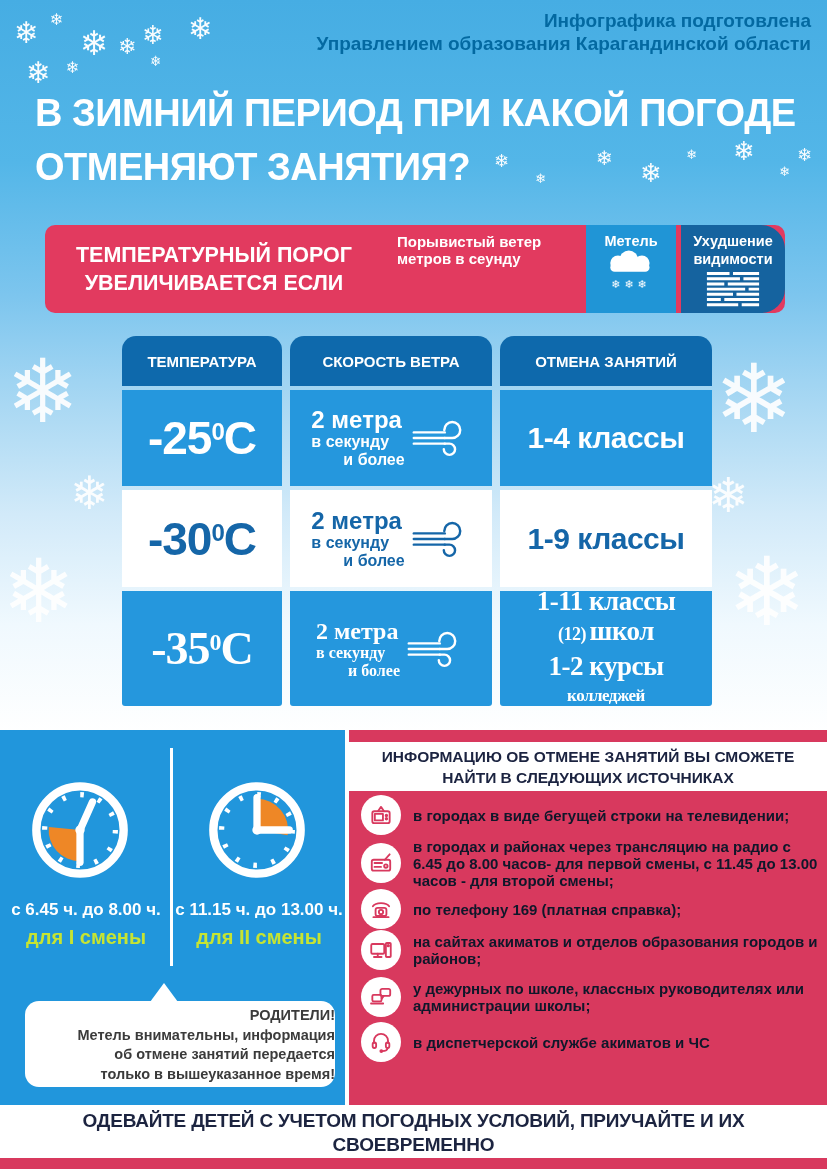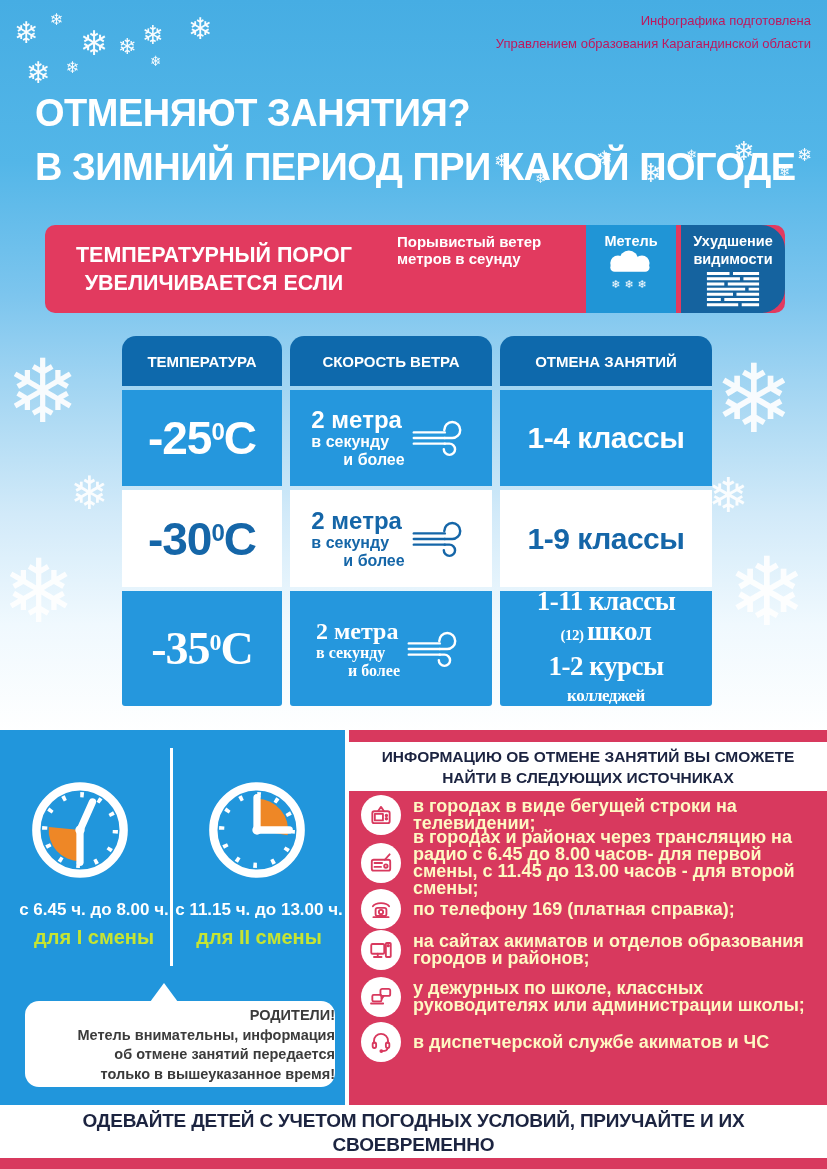--- a/index.html
+++ b/index.html
@@ -6,22 +6,22 @@
   body { background:#fff; font-family:"Liberation Sans","DejaVu Sans",sans-serif; }
   .poster { position:relative; width:827px; height:1169px; overflow:hidden; background:#fff; }
 
   
   .bg-top { position:absolute; left:0; top:0; width:827px; height:735px;
     background:linear-gradient(180deg,#46ade3 0%,#53b6e8 22%,#7cc5ee 40%,#a9d8f3 55%,#d2eaf9 70%,#f0f9fe 85%,#ffffff 100%); }
 
   .flake { position:absolute; color:#fff; line-height:1; font-family:"DejaVu Sans",sans-serif; opacity:.97; }
   .flake.big { opacity:.92; }
 
-  .credit { position:absolute; top:9px; right:16px; text-align:right; color:#be185d; font-weight:normal;
-    font-size:13px; line-height:23px; }
+  .credit { position:absolute; top:9px; right:16px; text-align:right; color:#0369a1; font-weight:bold;
+    font-size:19px; line-height:23px; }
 
   .title { position:absolute; left:35px; top:86px; color:#fff; font-weight:bold; font-size:38px;
     line-height:54px; letter-spacing:-.5px; }
 
   
   .banner { position:absolute; left:45px; top:225px; width:740px; height:88px; background:#e23a5f;
     border-radius:10px; display:flex; align-items:stretch; overflow:hidden; color:#fff; }
   .banner-label { flex:0 0 338px; display:flex; flex-direction:column; justify-content:center;
     text-align:center; font-weight:bold; font-size:21.5px; line-height:28px; }
   .banner-wind { flex:1; padding:8px 4px 0 14px; font-weight:bold; }
@@ -50,47 +50,47 @@
   .temp { font-size:46px; letter-spacing:-1px; }
   .temp sup { font-size:24px; vertical-align:14px; }
   .wind-cell { gap:6px; }
   .wind-text { text-align:left; }
   .w1 { font-size:24px; line-height:26px; }
   .w2 { font-size:16px; line-height:18px; }
   .w3 { font-size:16px; line-height:18px; margin-left:32px; }
   .wind-svg { width:60px; height:44px; }
   .cancel { font-size:30px; letter-spacing:-.5px; }
   .cancel3 { flex-direction:column; line-height:26px; letter-spacing:-.5px; }
-  .c-big { font-size:27px; } .c-small { font-size:15px; } .c-tiny { font-size:17px; }
+  .c-big { font-size:27px; } .c-small { font-size:18px; } .c-tiny { font-size:17px; }
   .c-mt { margin-top:5px; }
 
   
   .panel-left { position:absolute; left:0; top:730px; width:345px; height:375px; background:#2196dc; }
   .clock-svg { position:absolute; width:104px; height:104px; top:48px; }
   .clock1 { left:28px; } .clock2 { left:205px; }
   .divider { position:absolute; left:170px; top:18px; width:3px; height:218px; background:#fff; }
   .time-line { position:absolute; width:172px; text-align:center; color:#fff; font-weight:bold; font-size:17px; top:170px; }
   .shift-line { position:absolute; width:172px; text-align:center; color:#c6e432; font-weight:bold; font-size:20px; top:196px; }
-  .t1,.s1 { left:8px; } .t2,.s2 { left:173px; }
+  .t1,.s1 { left:0; } .t2,.s2 { left:173px; }
   .bubble { position:absolute; left:25px; top:271px; width:310px; height:86px; background:#fff; border-radius:14px;
     text-align:right; color:#3b3b3b; font-weight:bold; font-size:14.5px; line-height:19.5px; padding-top:5px; }
   .bubble-arrow { position:absolute; left:150px; top:253px; width:0; height:0;
     border-left:14px solid transparent; border-right:14px solid transparent; border-bottom:19px solid #fff; }
 
   
   .panel-right { position:absolute; left:349px; top:730px; width:478px; height:375px; background:#d8395e; }
   .sources-head { position:absolute; left:0; top:12px; width:478px; height:49px; background:#fff;
     text-align:center; color:#1b2340; font-weight:bold; font-size:15.5px; line-height:21px; padding-top:4px; }
   .sources-list { position:absolute; left:6px; top:64px; width:468px; height:308px; display:flex; flex-direction:column; }
   .source-item { display:flex; align-items:center; }
   .icon-circle { flex:0 0 40px; width:40px; height:40px; background:#fff; border-radius:50%;
     display:flex; align-items:center; justify-content:center; margin:0 12px 0 6px; }
   .icon-circle svg { width:26px; height:26px; stroke:#d8395e; fill:none; stroke-width:1.7;
     stroke-linecap:round; stroke-linejoin:round; }
-  .source-text { color:#fef9c3; font-weight:bold; font-size:18px; line-height:17px; }
+  .source-text { color:#0f172a; font-weight:bold; font-size:15px; line-height:17px; }
 
   
   .footer-band { position:absolute; left:0; top:1105px; width:827px; height:53px; background:#fff;
     text-align:center; color:#1c2440; font-weight:bold; font-size:19px; line-height:24px; padding-top:4px; letter-spacing:-.2px; }
   .footer-strip { position:absolute; left:0; top:1158px; width:827px; height:11px; background:#d8395e; }
 </style>
 </head>
 <body>
 
 <div class="poster">
@@ -122,22 +122,22 @@
   <span class="flake big" style="left:714px;top:352px;font-size:95px">❄</span>
   <span class="flake big" style="left:708px;top:471px;font-size:48px">❄</span>
   <span class="flake big" style="left:727px;top:545px;font-size:95px">❄</span>
 
   <div class="credit">
     <div>Инфографика подготовлена</div>
     <div>Управлением образования Карагандинской области</div>
   </div>
 
   <div class="title">
+    <div>В ЗИМНИЙ ПЕРИОД ПРИ КАКОЙ ПОГОДЕ</div>
     <div>ОТМЕНЯЮТ ЗАНЯТИЯ?</div>
-    <div>В ЗИМНИЙ ПЕРИОД ПРИ КАКОЙ ПОГОДЕ</div>
   </div>
 
   <div class="banner">
     <div class="banner-label">
       <div>ТЕМПЕРАТУРНЫЙ ПОРОГ</div>
       <div>УВЕЛИЧИВАЕТСЯ ЕСЛИ</div>
     </div>
     <div class="banner-wind">
       <div class="bw-top">Порывистый ветер</div>
       <div class="bw-unit">метров в сеунду</div>

